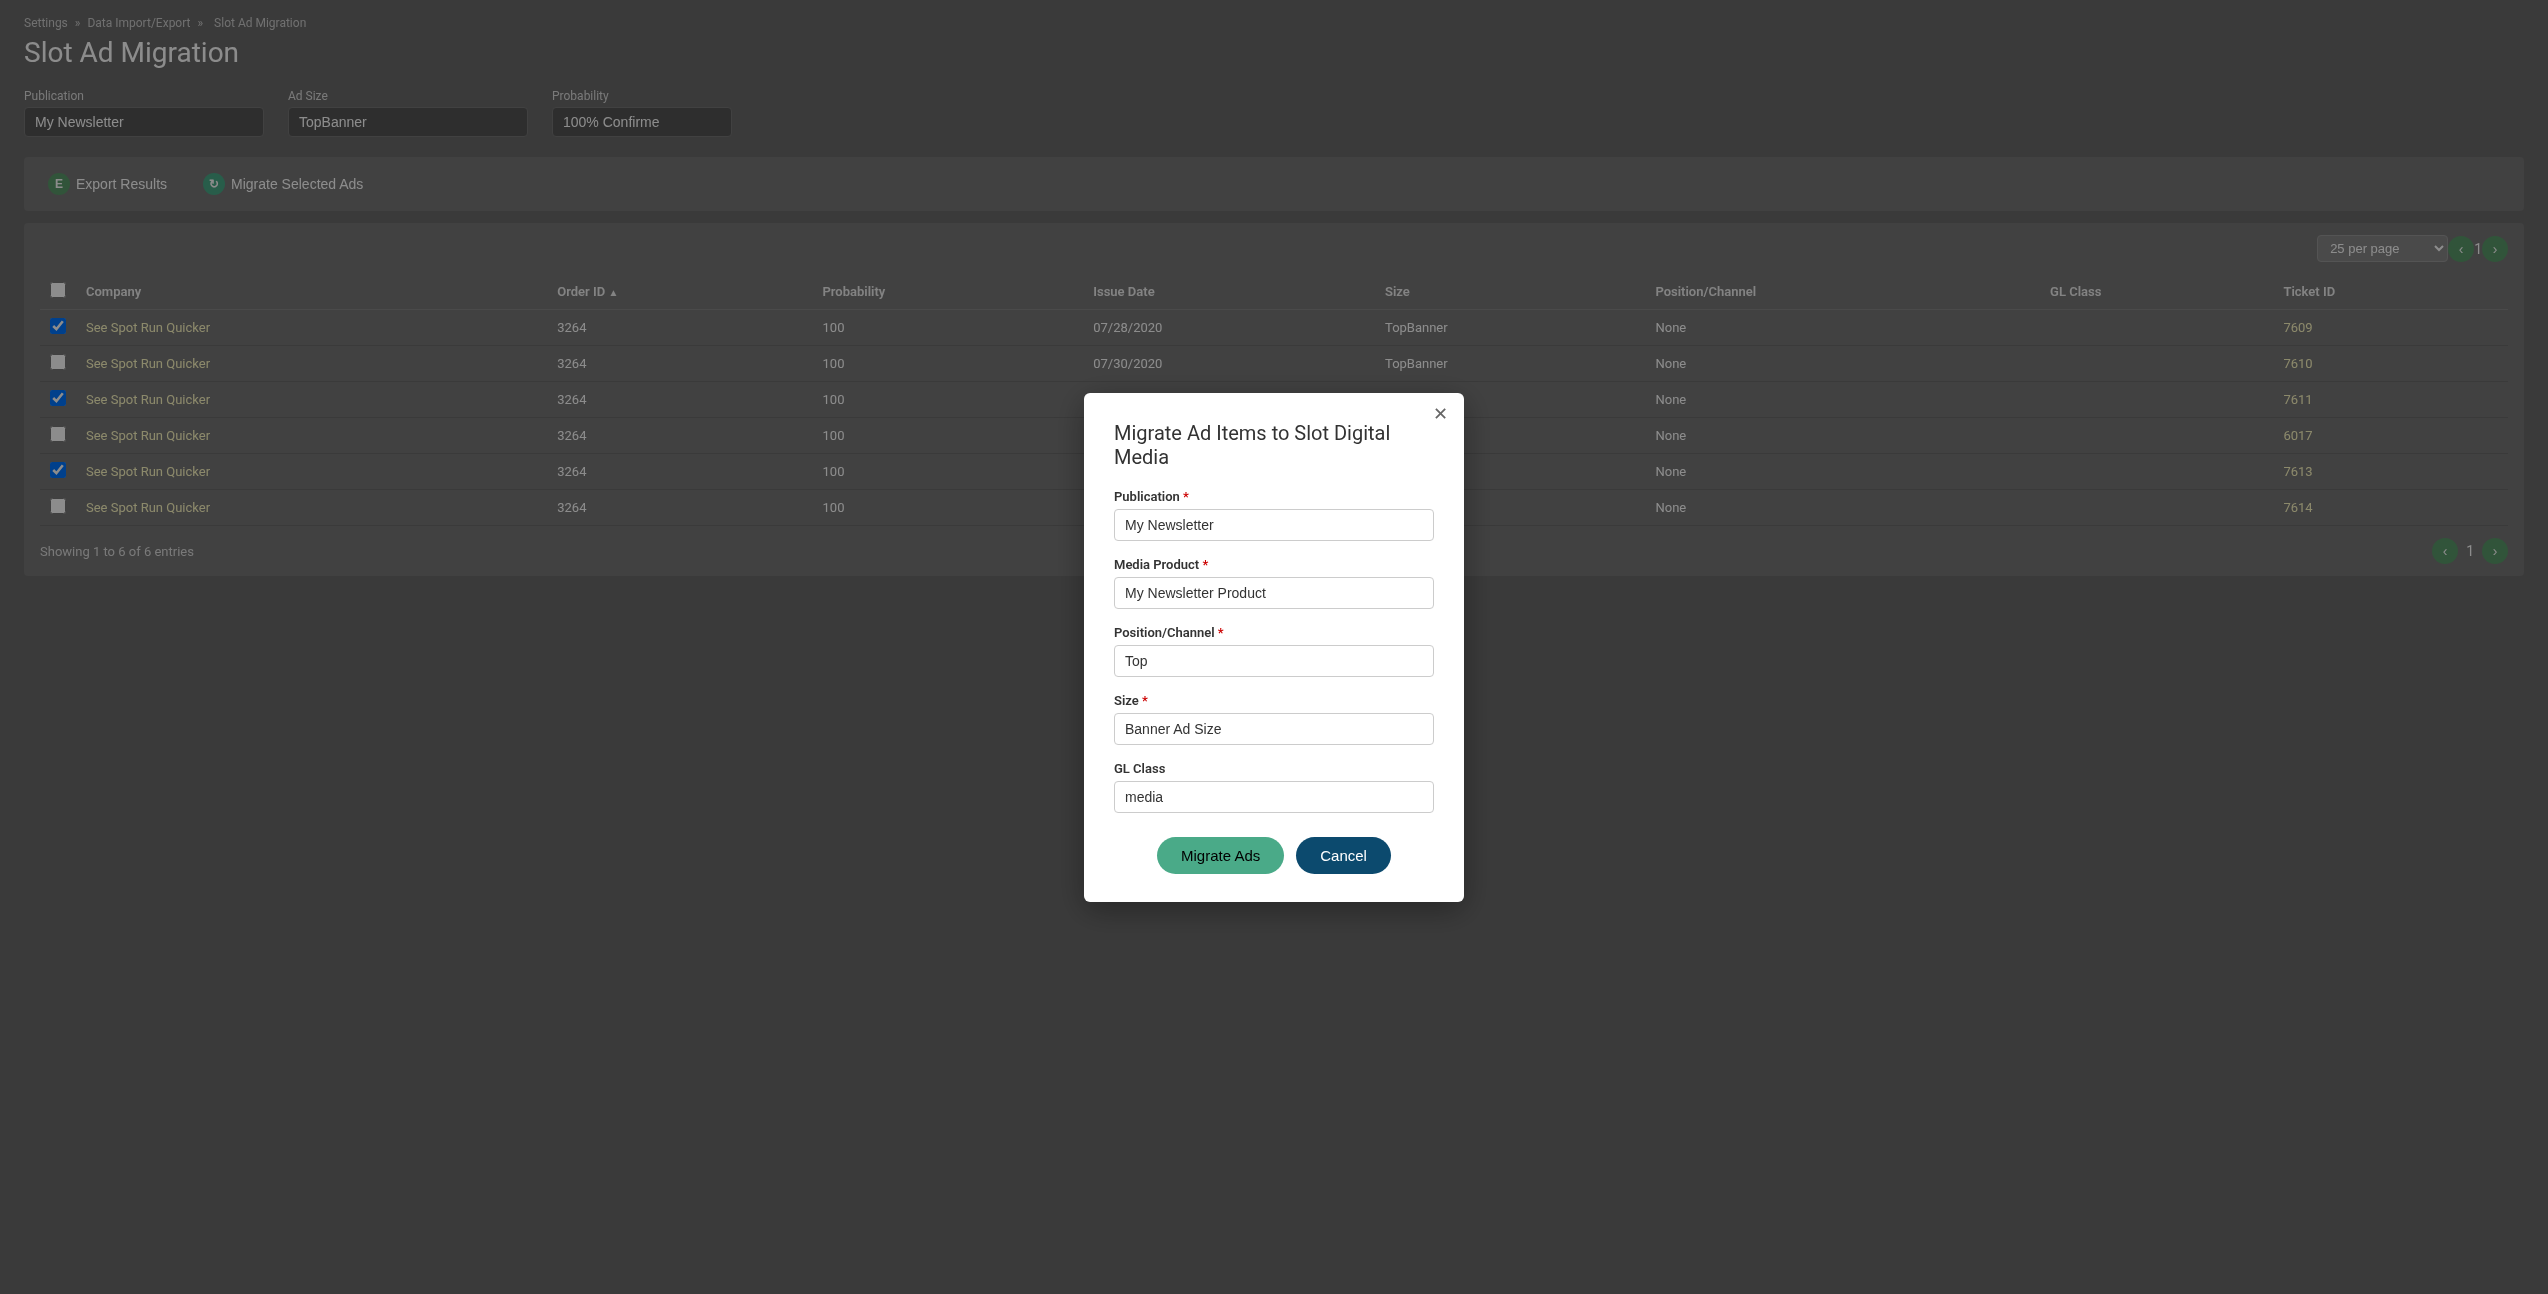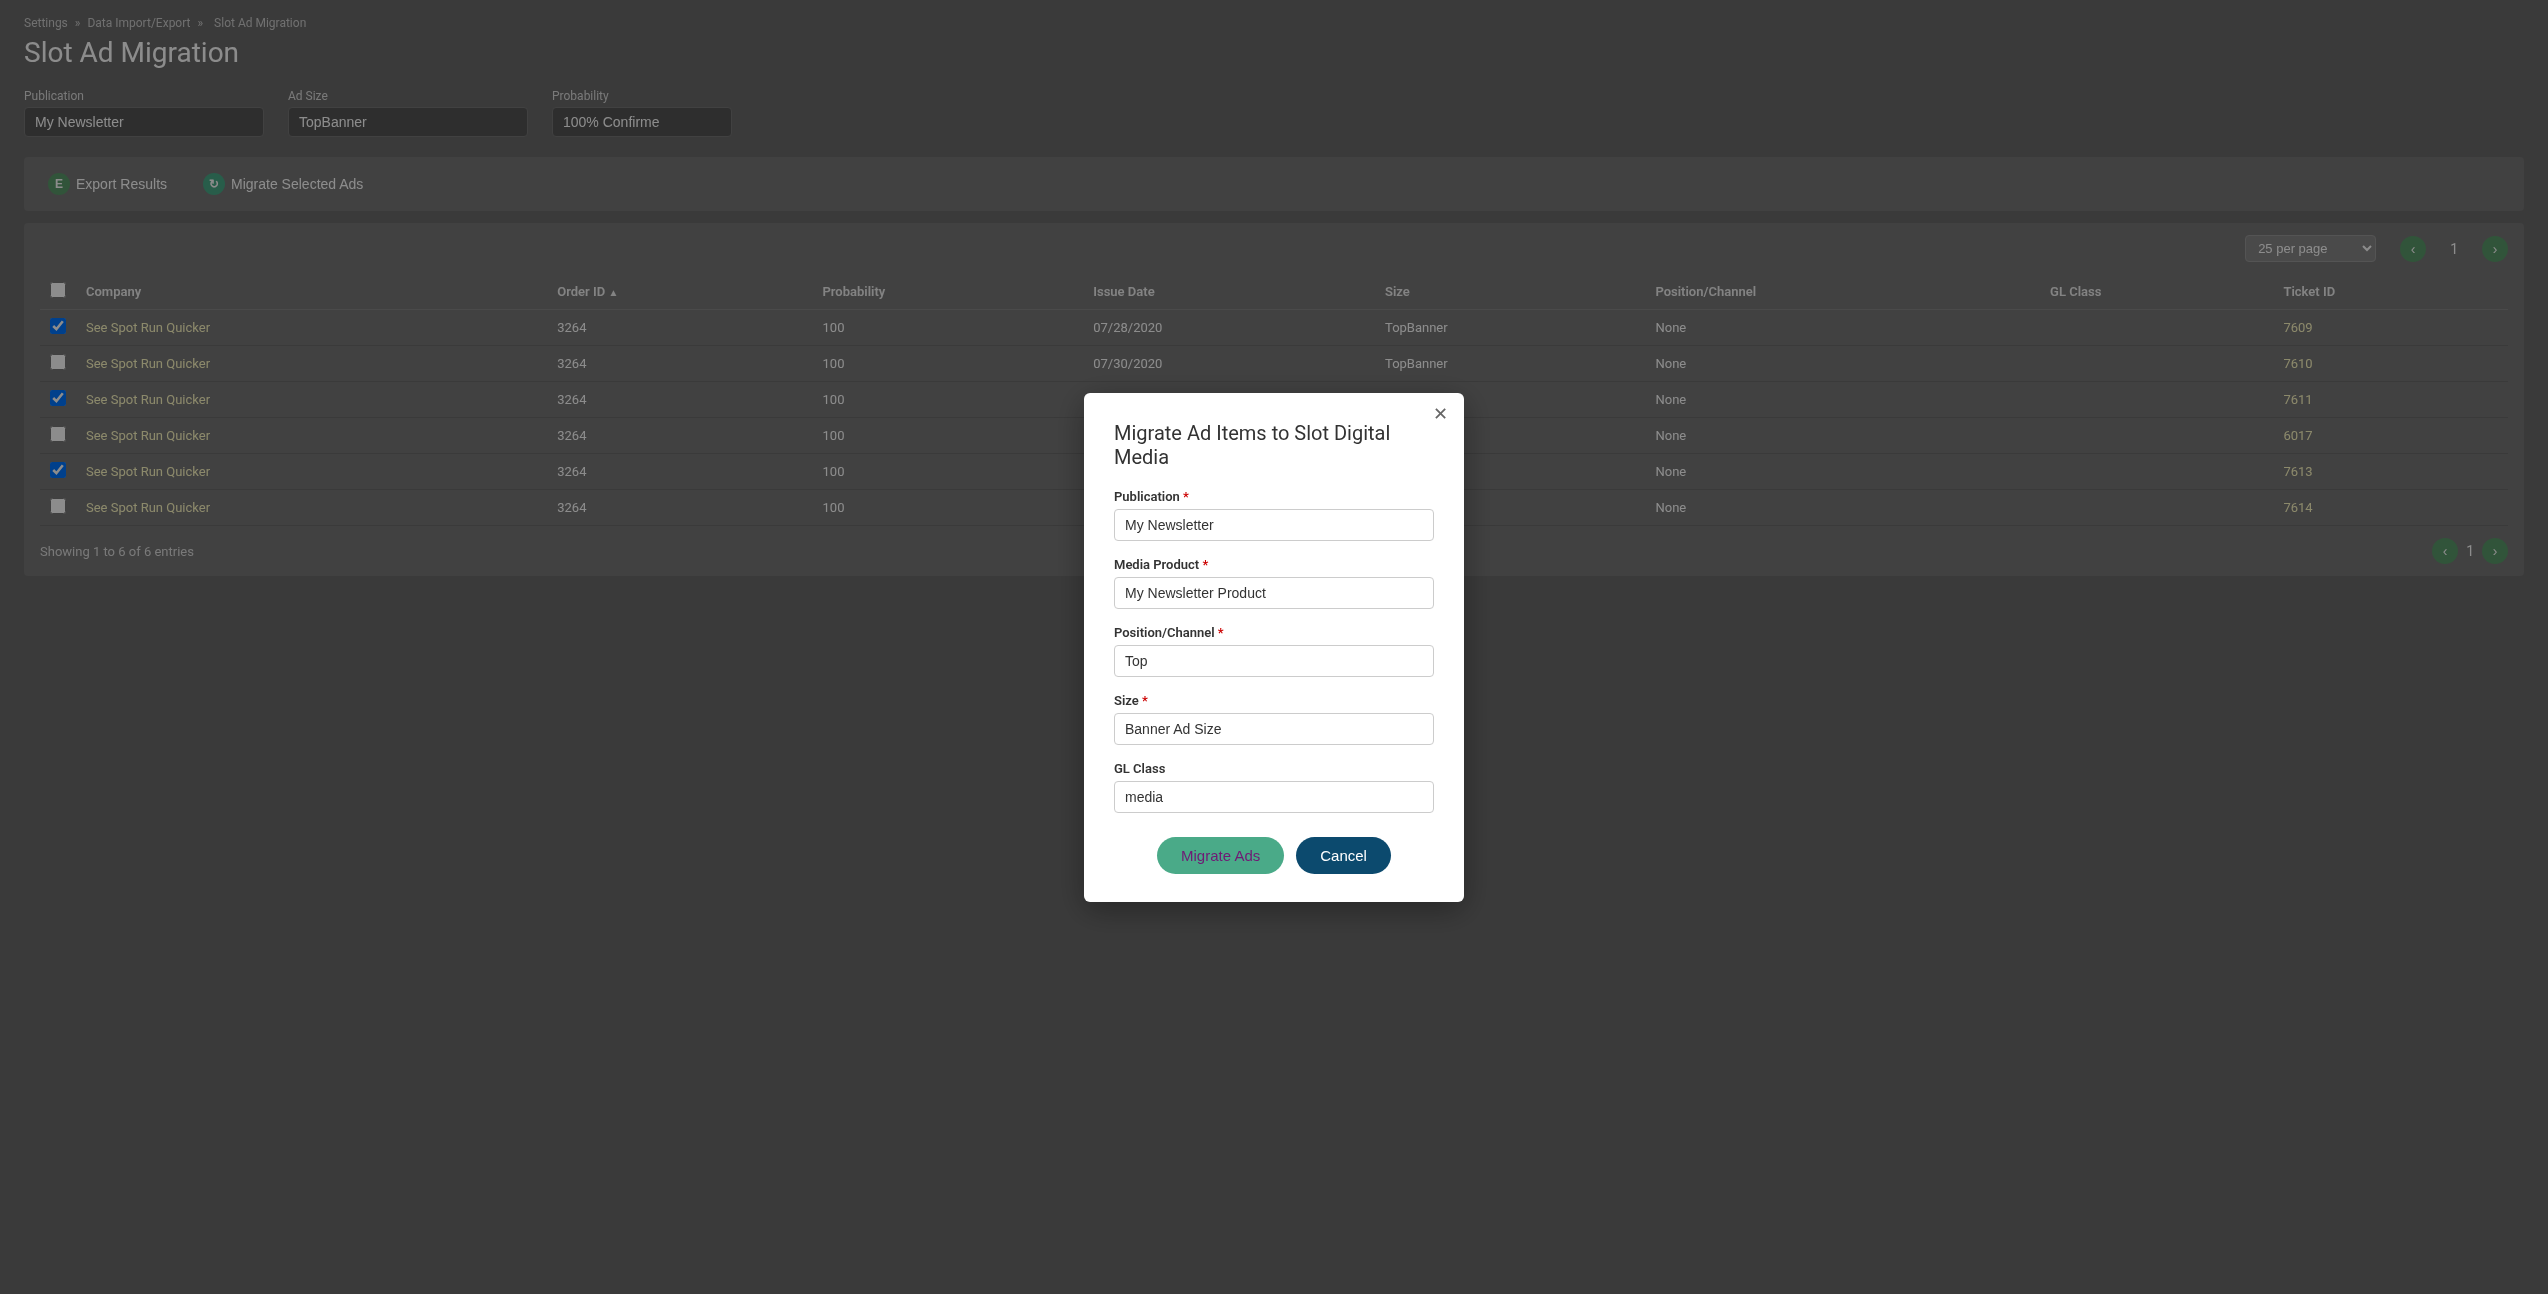--- a/index.html
+++ b/index.html
@@ -98,21 +98,21 @@
     .table-container {
       background: #777;
       border-radius: 4px;
       padding: 12px 16px;
     }
 
     .table-top {
       display: flex;
       justify-content: flex-end;
       align-items: center;
-      gap: 24px;
+      gap: 0;
       margin-bottom: 12px;
     }
     .per-page-select {
       background: #888;
       color: #fff;
       border: 1px solid #999;
       border-radius: 4px;
       padding: 4px 24px 4px 8px;
       font-size: 13px;
       cursor: pointer;
@@ -246,21 +246,21 @@
     }
 
     .modal-actions {
       display: flex;
       gap: 12px;
       justify-content: center;
       margin-top: 24px;
     }
     .btn-migrate {
       background: #4aaa88;
-      color: #701a75;
+      color: #000000;
       border: none;
       border-radius: 20px;
       padding: 10px 24px;
       font-size: 15px;
       cursor: pointer;
       font-weight: 500;
     }
     .btn-cancel {
       background: #0c4a6e;
       color: #fff;

